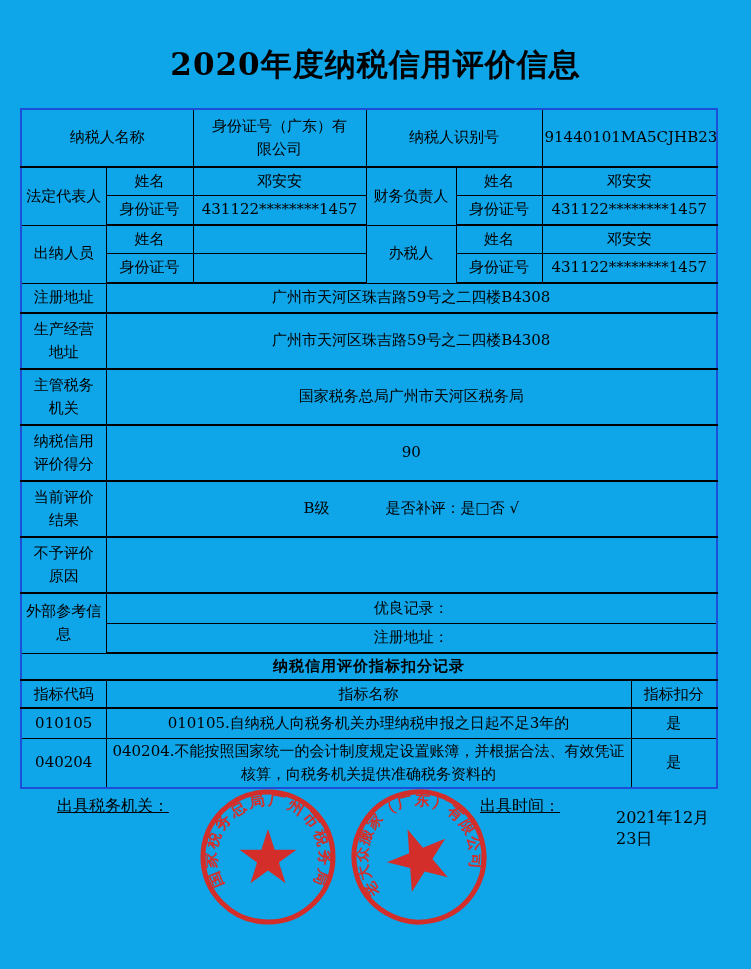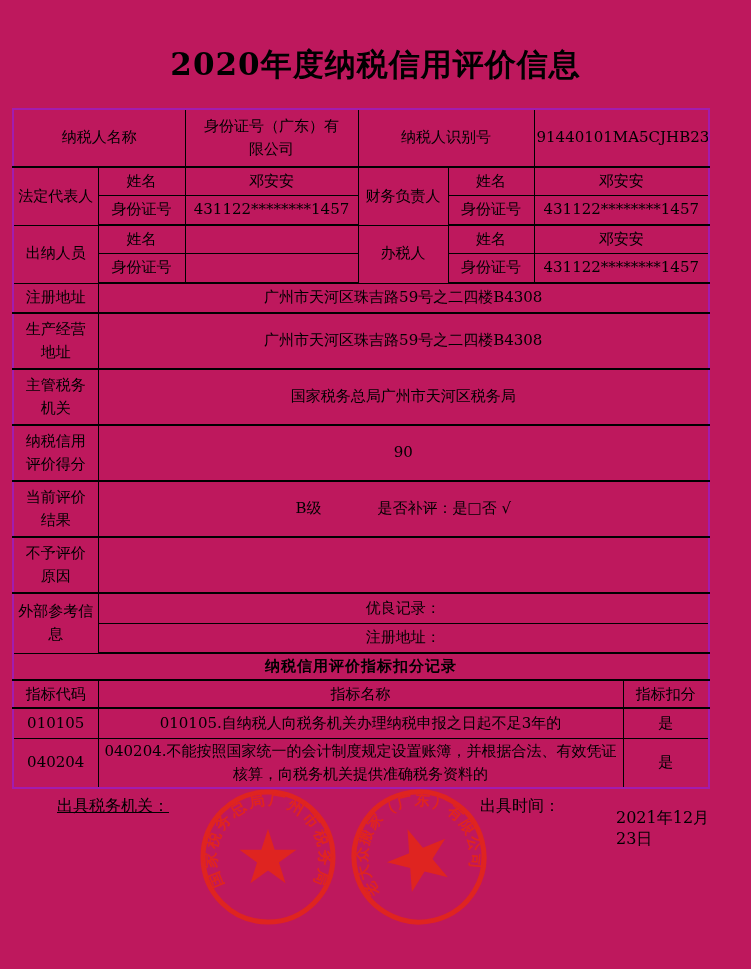--- a/index.html
+++ b/index.html
@@ -1,56 +1,56 @@
 <!DOCTYPE html>
 <html><head>
 <meta charset="utf-8">
 <style>
   html,body { margin:0; padding:0; background:#ffffff; }
   .page {
     position:relative;
     width:751px; height:969px;
-    background:#be185d;
+    background:#0ea5e9;
     font-family:"DejaVu Serif","Liberation Serif",serif;
     color:#000;
     overflow:hidden;
   }
   .doc-title {
     position:absolute; left:0; top:44px; width:751px;
     text-align:center;
     font-size:31px; font-weight:bold;
     letter-spacing:1px;
   }
   table.main {
-    position:absolute; left:12px; top:108px;
+    position:absolute; left:20px; top:108px;
     width:696px;
     border-collapse:collapse;
     table-layout:fixed;
-    border:2px solid #a21caf;
+    border:2px solid #1d4ed8;
   }
   table.main td {
     border:1px solid #000;
     text-align:center;
     vertical-align:middle;
     font-size:15px;
     line-height:1.55;
     padding:1px 2px;
     white-space:pre-line;
     overflow:hidden;
   }
   tr.thick > td { border-bottom-width:2px; }
   td.left { text-align:left; padding-left:3px; }
   td.section-head { font-weight:bold; letter-spacing:1px; }
   .gap { display:inline-block; width:56px; }
   .footer-row {
     position:absolute; left:28px; top:796px; width:696px; height:24px;
     font-size:16px;
   }
   .footer-issuer { position:absolute; left:29px; top:0;text-decoration:underline; }
-  .footer-time-label { position:absolute; left:452px; top:0; }
+  .footer-time-label { position:absolute; left:452px; top:0;text-decoration:underline; }
   .footer-time-value { position:absolute; left:540px; top:12px;margin-left:48px; }
   .stamp { position:absolute; width:140px; height:140px; opacity:0.93; pointer-events:none; }
   .stamp1 { left:198px; top:787px; }
   .stamp2 { left:349px; top:787px; }
 </style>
 </head>
 <body>
 
 <div class="page">
 

